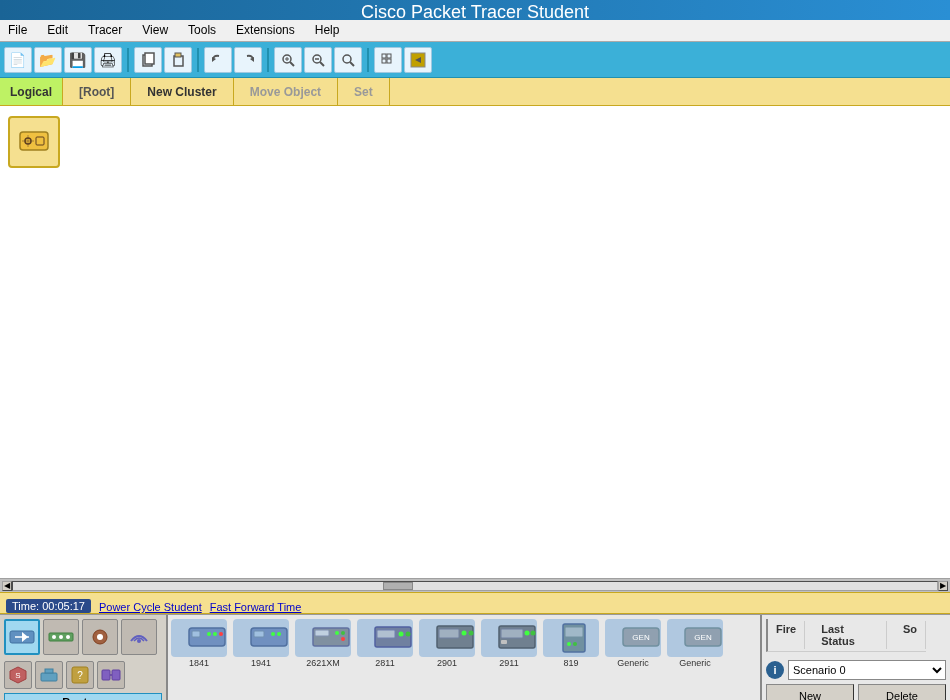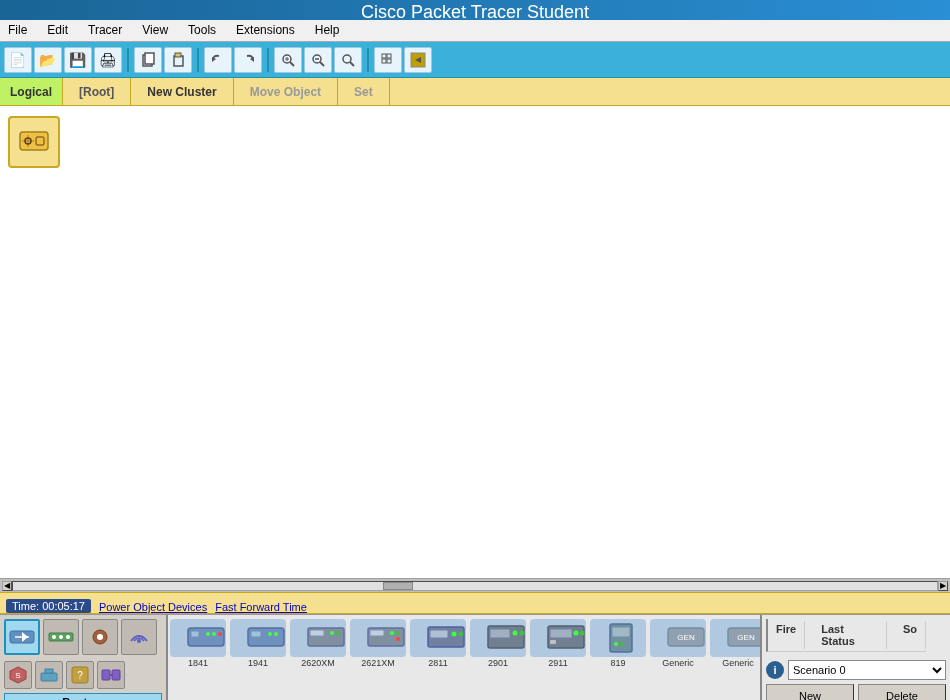--- a/index.html
+++ b/index.html
@@ -426,21 +426,21 @@
 <div id="scrollbar-area" style="background:#c0c0c0; height:14px; display:flex; align-items:center; padding:0 2px; border-top:1px solid #a0a0a0;">
   <div style="width:10px; height:10px; background:#d4d0c8; border:1px outset #a0a0a0; cursor:pointer; display:flex; align-items:center; justify-content:center; font-size:8px;">◀</div>
   <div id="scrollbar-track" style="flex:1; height:10px; background:#e0e0e0; border:1px inset #a0a0a0; display:flex; align-items:center; padding:0;">
     <div id="scrollbar-thumb" style="width:30px; height:8px; background:#b0b0b0; border:1px solid #888; margin-left:40%;"></div>
   </div>
   <div style="width:10px; height:10px; background:#d4d0c8; border:1px outset #a0a0a0; cursor:pointer; display:flex; align-items:center; justify-content:center; font-size:8px;">▶</div>
 </div>
 
 <div id="status-bar">
   <div id="time-display">Time: 00:05:17</div>
-  <span class="status-link">Power Object Devices</span>
+  <span class="status-link">Power Cycle Student</span>
   <span class="status-link">Fast Forward Time</span>
 </div>
 
 <div id="device-panel">
 
   <div id="device-left">
     <div id="device-icons-row">
 
       <div class="dev-cat-icon selected" title="Routers">
         <svg width="28" height="20" viewBox="0 0 28 20">
@@ -526,31 +526,20 @@
       </div>
       <div class="device-label">1941</div>
     </div>
     <div class="device-item">
       <div class="device-img">
         <svg width="40" height="32" viewBox="0 0 40 32">
           <rect x="2" y="6" width="36" height="18" rx="2" fill="#8090a0" stroke="#6070a0" stroke-width="1.5"></rect>
           <rect x="4" y="8" width="14" height="6" rx="1" fill="#c0d0e0" stroke="#8090b0" stroke-width="1"></rect>
           <circle cx="26" cy="11" r="2" fill="#40ff40"></circle>
           <circle cx="32" cy="11" r="2" fill="#40c040"></circle>
-        </svg>
-      </div>
-      <div class="device-label">2620XM</div>
-    </div>
-    <div class="device-item">
-      <div class="device-img">
-        <svg width="40" height="32" viewBox="0 0 40 32">
-          <rect x="2" y="6" width="36" height="18" rx="2" fill="#8090a0" stroke="#6070a0" stroke-width="1.5"></rect>
-          <rect x="4" y="8" width="14" height="6" rx="1" fill="#c0d0e0" stroke="#8090b0" stroke-width="1"></rect>
-          <circle cx="26" cy="11" r="2" fill="#40ff40"></circle>
-          <circle cx="32" cy="11" r="2" fill="#40c040"></circle>
           <circle cx="32" cy="17" r="2" fill="#ff4040"></circle>
         </svg>
       </div>
       <div class="device-label">2621XM</div>
     </div>
     <div class="device-item">
       <div class="device-img">
         <svg width="40" height="32" viewBox="0 0 40 32">
           <rect x="2" y="5" width="36" height="20" rx="2" fill="#7080a0" stroke="#5060a0" stroke-width="1.5"></rect>
           <rect x="4" y="8" width="18" height="8" rx="1" fill="#b0c0d0" stroke="#7080b0" stroke-width="1"></rect>

